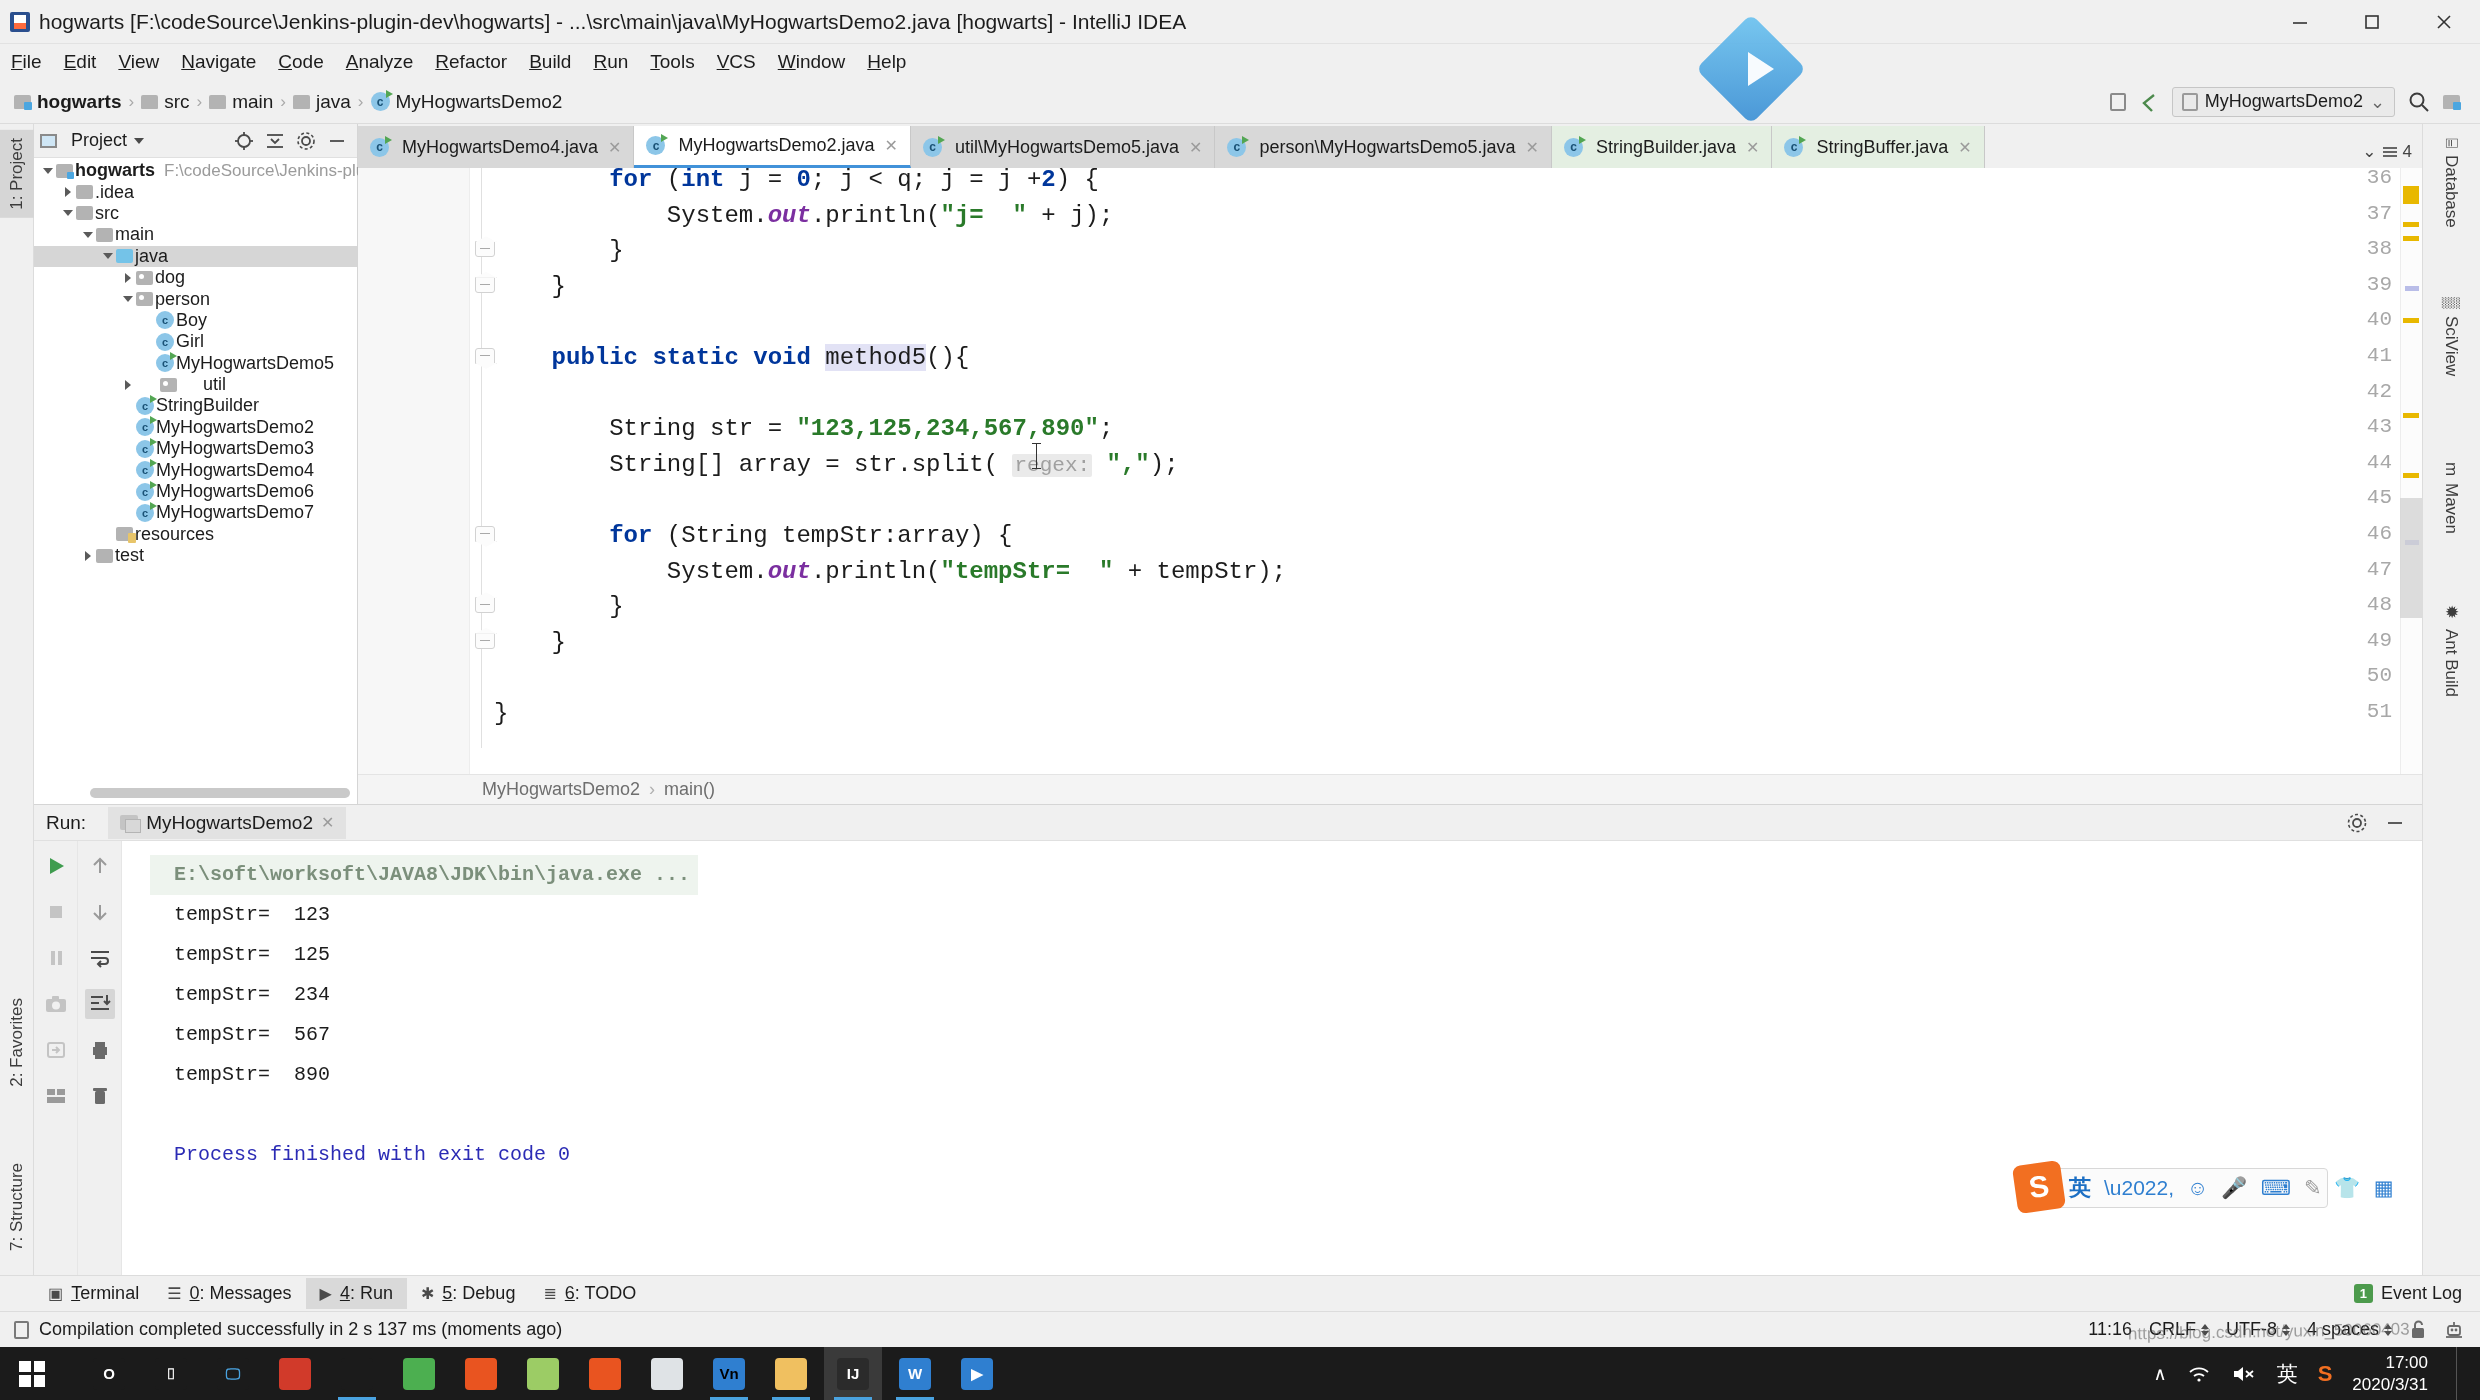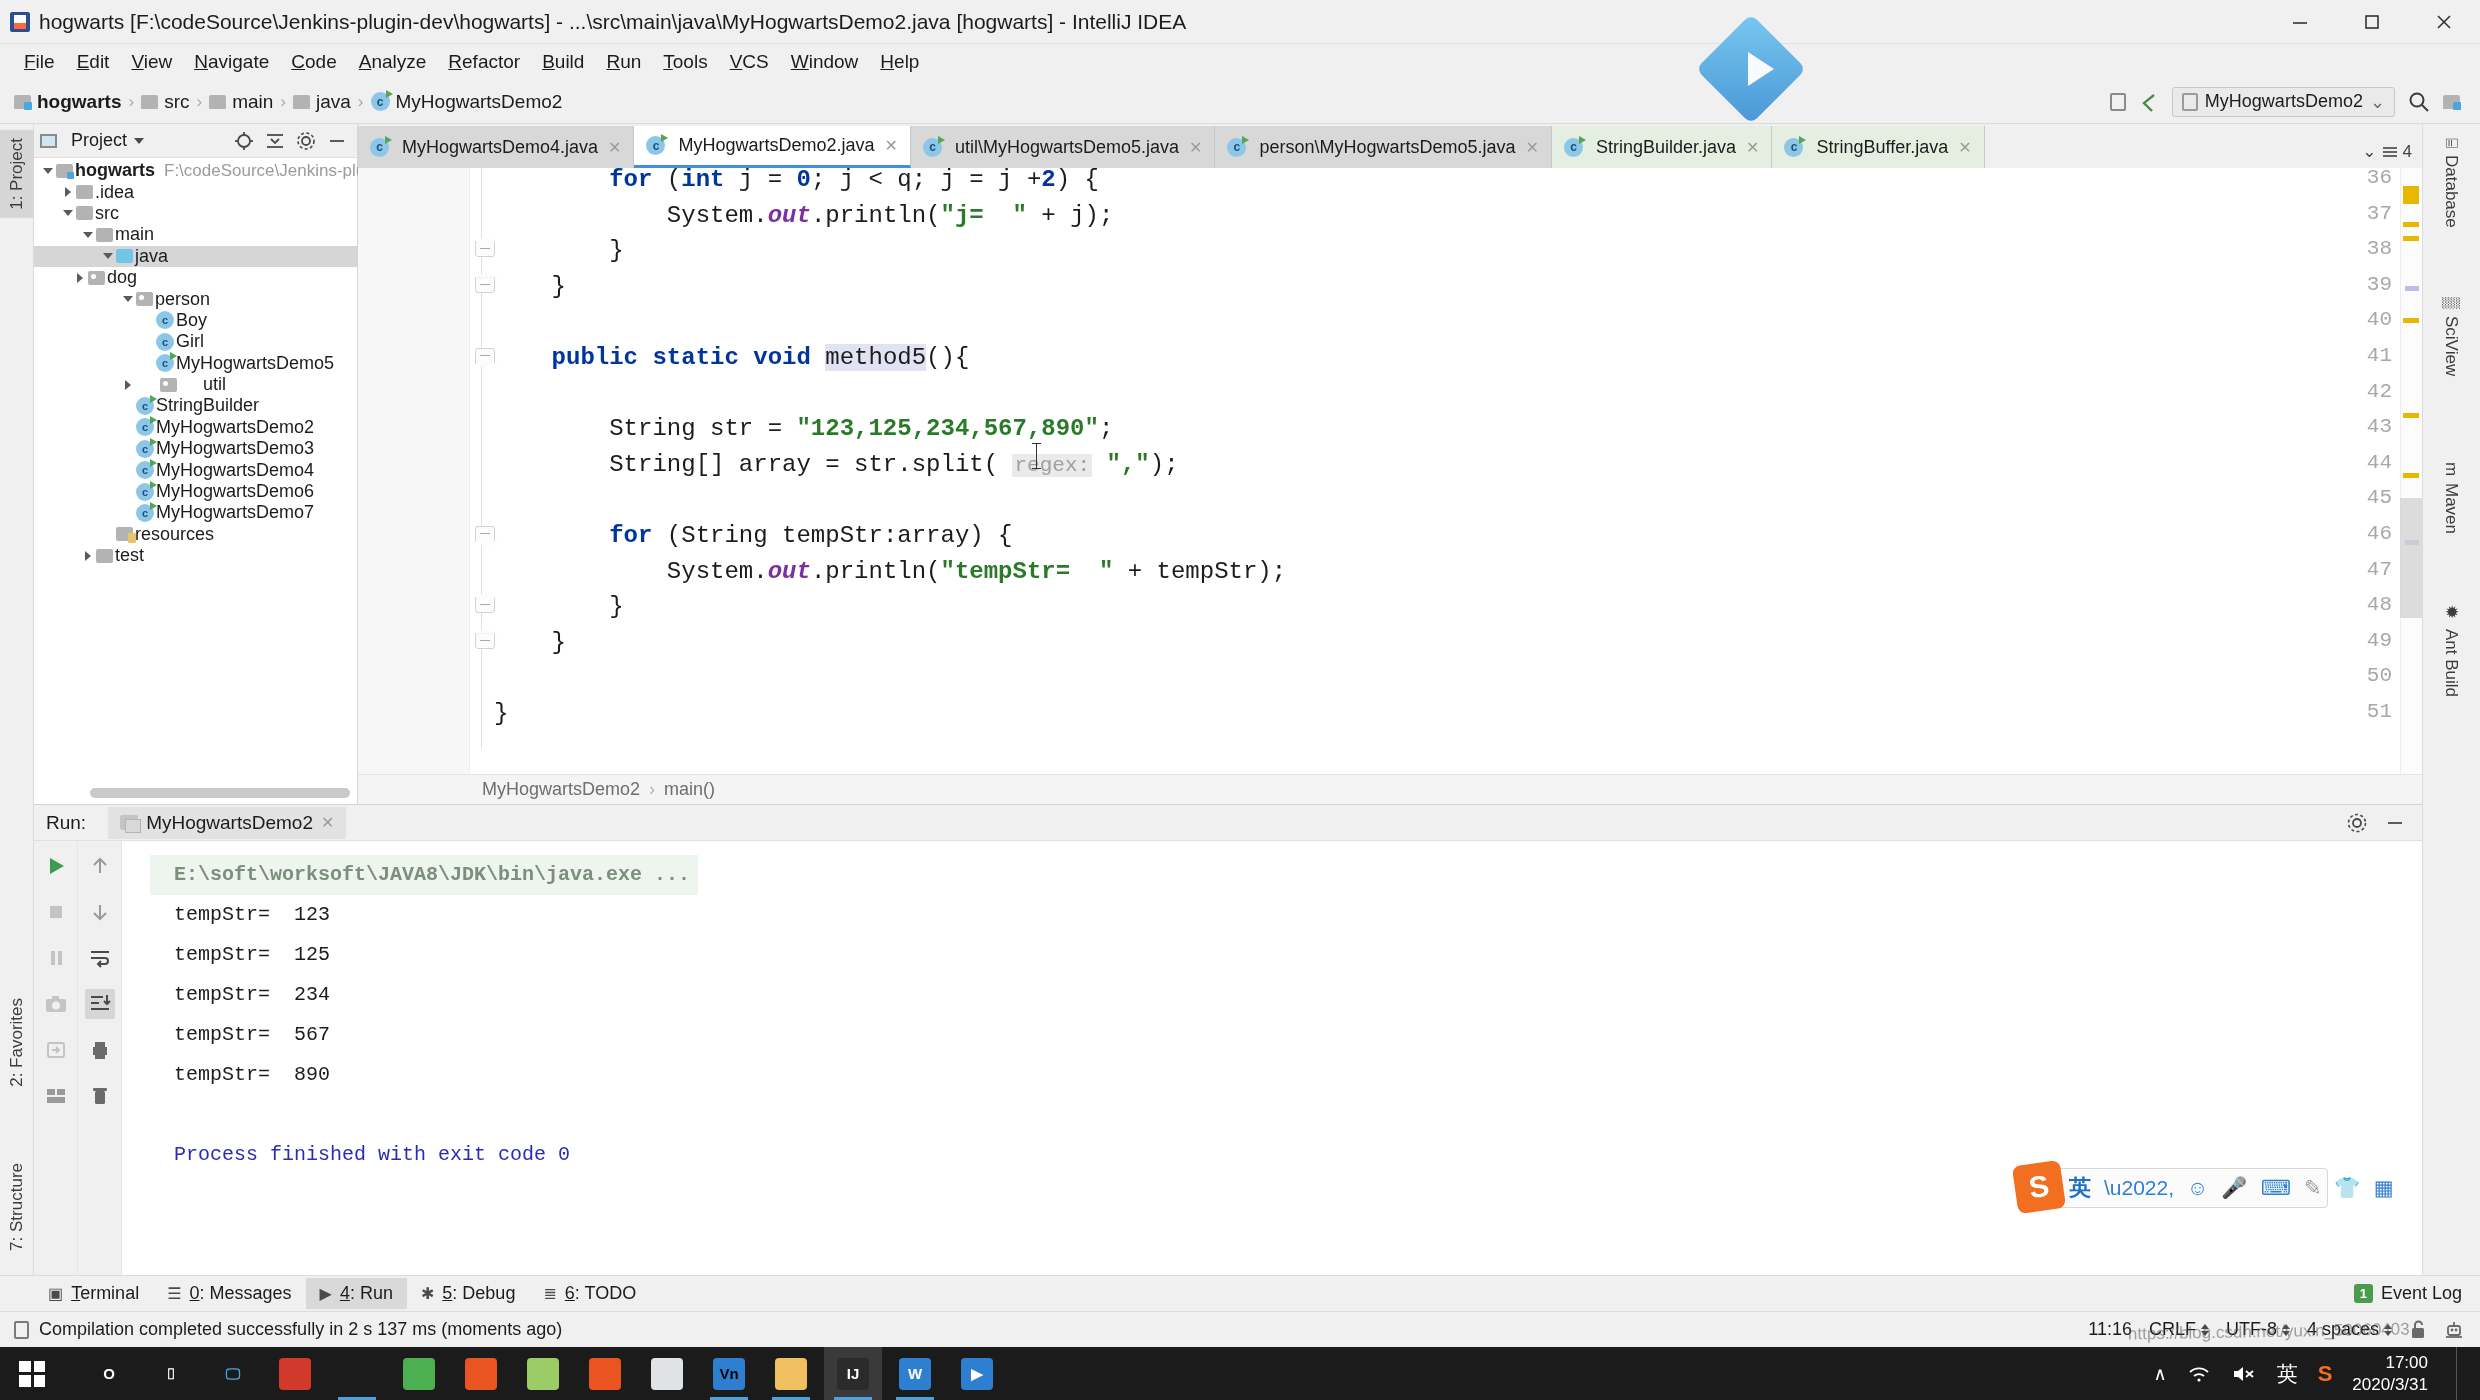--- a/index.html
+++ b/index.html
@@ -29,21 +29,21 @@
   .winbtns { margin-left: auto; display: flex; height: 44px; }
   .winbtn {
     width: 72px; height: 44px; display: flex; align-items: center; justify-content: center;
     color: #333;
   }
   .winbtn svg { display:block; }
 
   
   .menubar {
     position: absolute; top: 44px; left: 0; width: 2480px; height: 36px;
-    background: #f0f0f0; display: flex; align-items: center; padding-left: 13px;
+    background: #f0f0f0; display: flex; align-items: center; padding-left: 0;
   }
   .menu-item {
     font-size: 19px; color: #1c1c1c; padding: 3px 11px; white-space: nowrap;
   }
   .menu-item u { text-decoration: underline; }
 
   
   .navbar {
     position: absolute; top: 80px; left: 0; width: 2480px; height: 44px;
     background: #f0f0f0; border-bottom: 1px solid #dcdcdc;
@@ -474,21 +474,21 @@
           <span class="f-ic"></span>
           <span class="nm">main</span>
         </div>
         <div class="tnode sel" style="padding-left: 66px;">
           <span class="tw">
             <i class="arr-d"></i>
           </span>
           <span class="f-ic blue"></span>
           <span class="nm">java</span>
         </div>
-        <div class="tnode" style="padding-left: 38px;">
+        <div class="tnode" style="padding-left: 86px;">
           <span class="tw">
             <i class="arr-r"></i>
           </span>
           <span class="f-ic dot"></span>
           <span class="nm">dog</span>
         </div>
         <div class="tnode" style="padding-left: 86px;">
           <span class="tw">
             <i class="arr-d"></i>
           </span>

